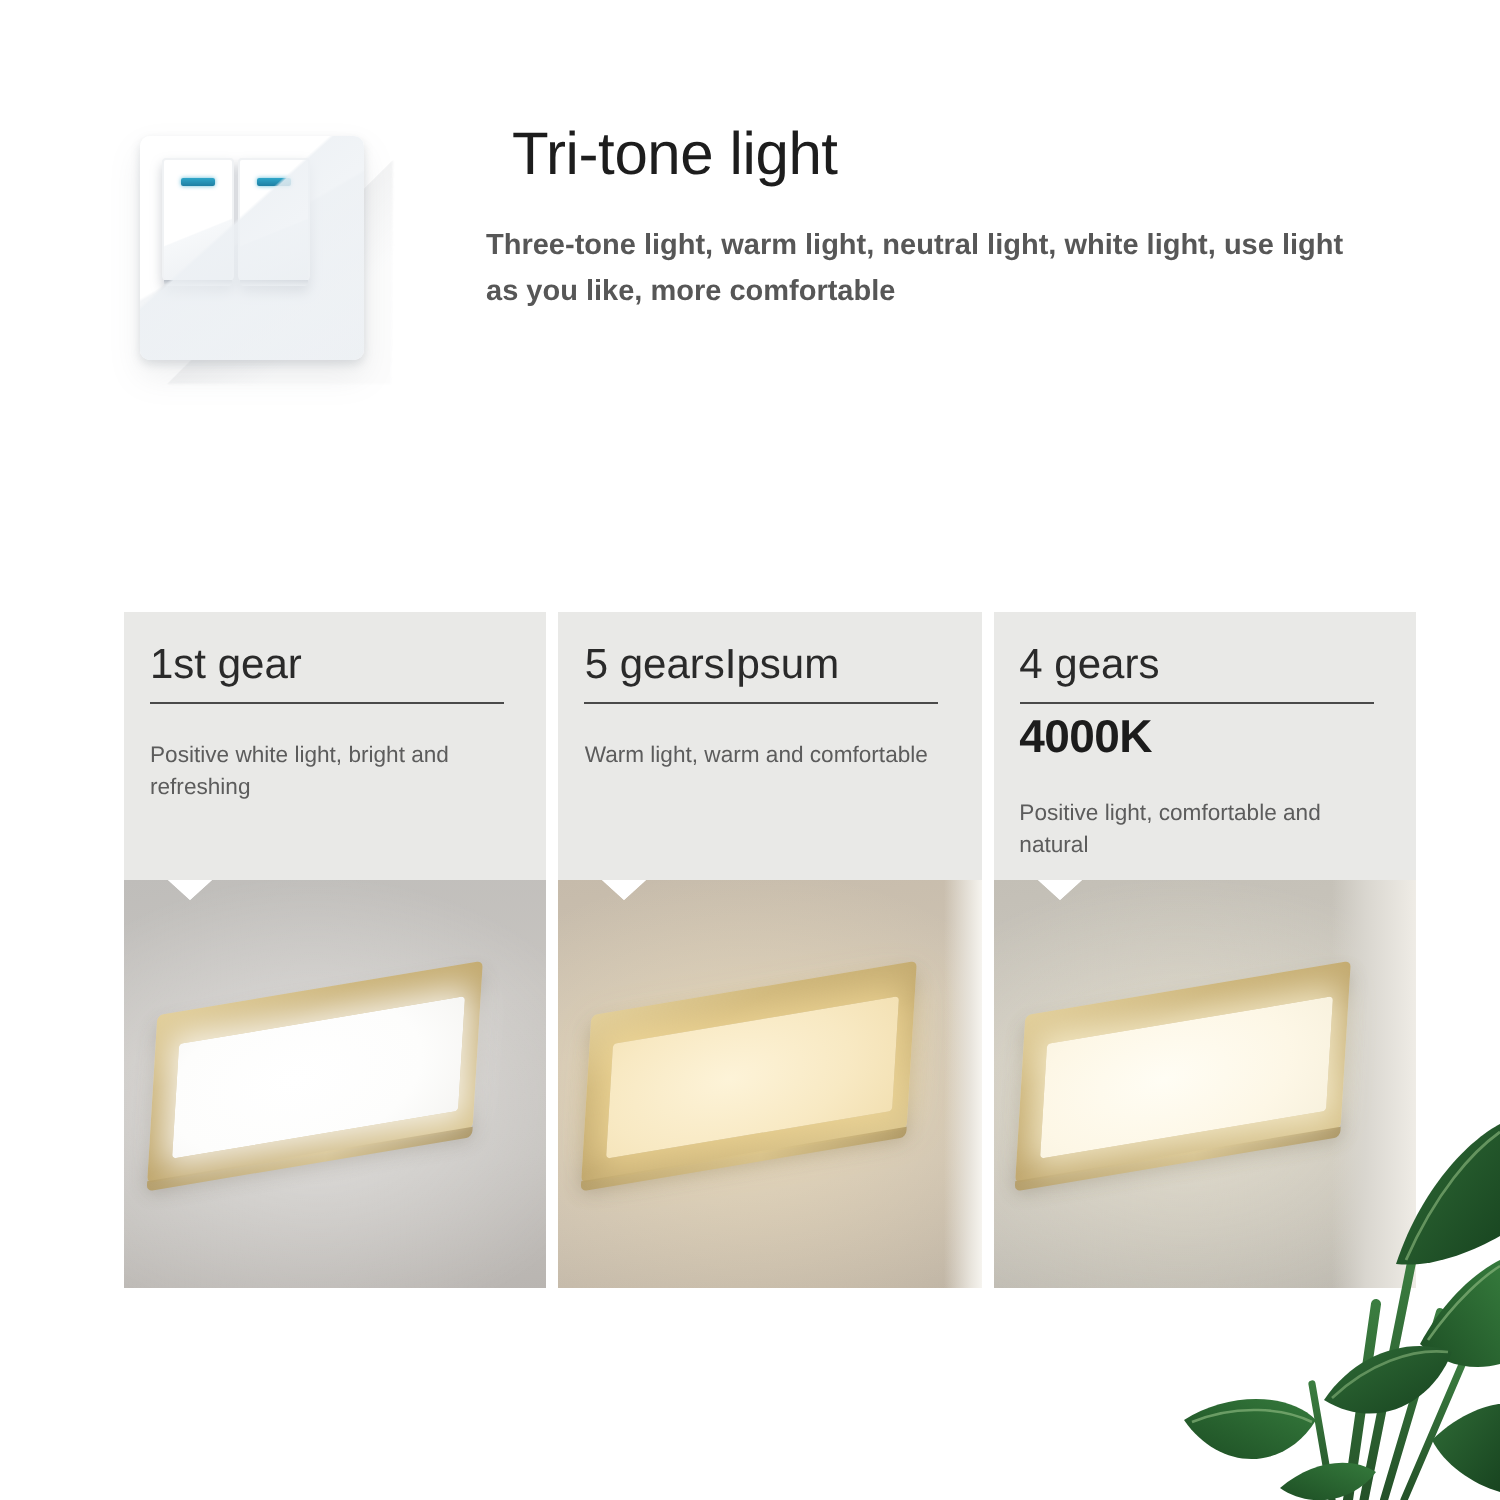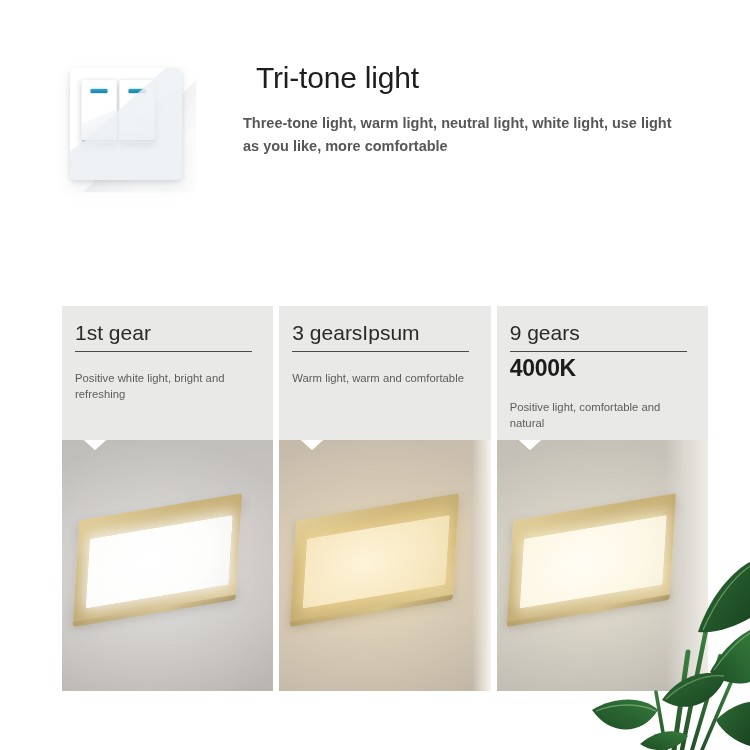--- a/index.html
+++ b/index.html
@@ -115,21 +115,21 @@
     background: linear-gradient(138deg, rgba(255,255,255,0) 0%, rgba(255,255,255,0) 40%, rgba(236,240,244,0.85) 41%, rgba(236,240,244,0.30) 100%);
     pointer-events: none;
   }
 
   
   .panels {
     position: absolute;
     left: 62px;
     top: 306px;
     width: 646px;
-    height: 385px;
+    height: 338px;
     display: flex;
     gap: 6px;
   }
   .panel {
     position: relative;
     flex: 1;
     overflow: hidden;
     background: #ffffff;
   }
 
@@ -317,39 +317,39 @@
       <div class="lamp">
         <div class="lamp-frame"></div>
         <div class="lamp-edge"></div>
         <div class="lamp-glow"></div>
       </div>
     </div>
   </div>
 
   <div class="panel p2">
     <div class="panel-caption">
-      <div class="gear-label">3 gearsIpsum</div>
+      <div class="gear-label">5 gearsIpsum</div>
       <div class="rule"></div>
       <div class="panel-desc">Warm light, warm and comfortable</div>
       <div class="notch"></div>
     </div>
     <div class="photo">
       <div class="ceiling"></div>
       <div class="wall-corner"></div>
       <div class="lamp">
         <div class="lamp-frame"></div>
         <div class="lamp-edge"></div>
         <div class="lamp-glow"></div>
       </div>
     </div>
   </div>
 
   <div class="panel p3">
     <div class="panel-caption">
-      <div class="gear-label">9 gears</div>
+      <div class="gear-label">4 gears</div>
       <div class="rule"></div>
       <div class="kelvin">4000K</div>
       <div class="panel-desc">Positive light, comfortable and natural</div>
       <div class="notch"></div>
     </div>
     <div class="photo">
       <div class="ceiling"></div>
       <div class="wall-corner"></div>
       <div class="lamp">
         <div class="lamp-frame"></div>

